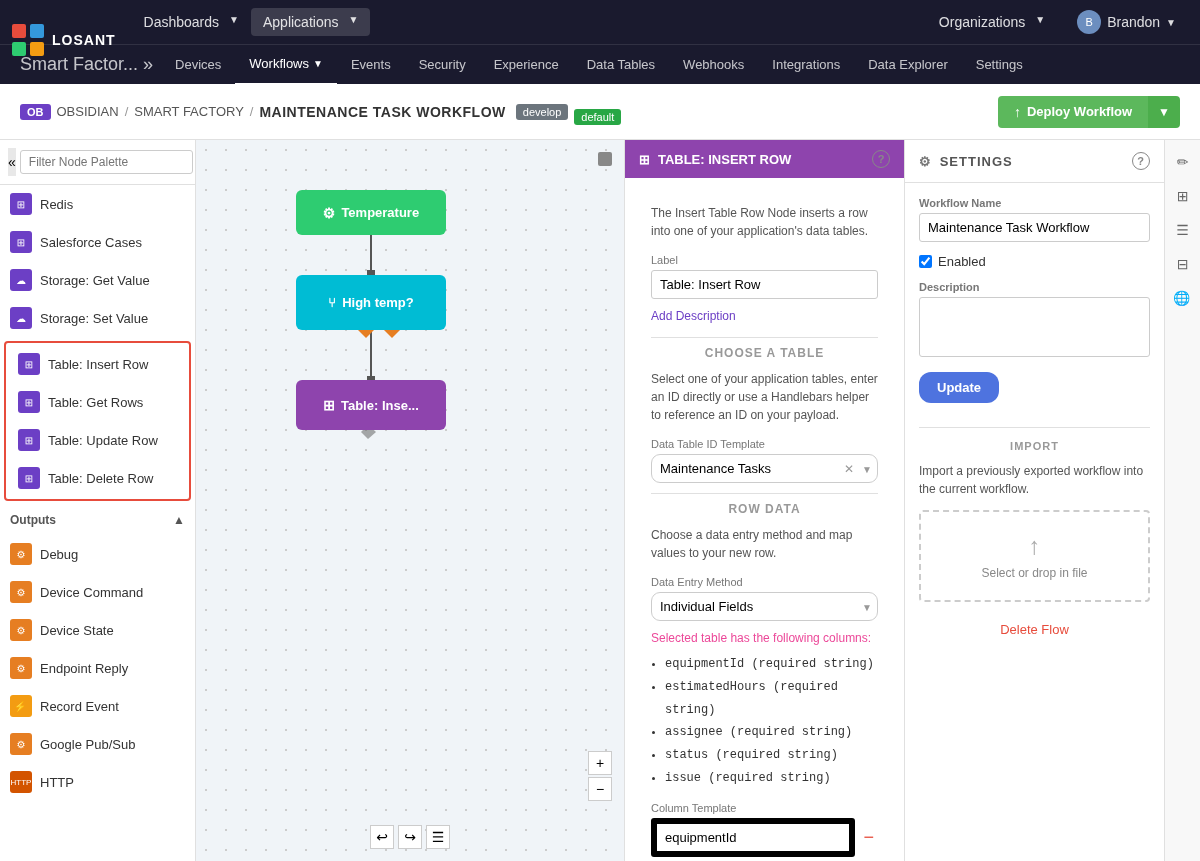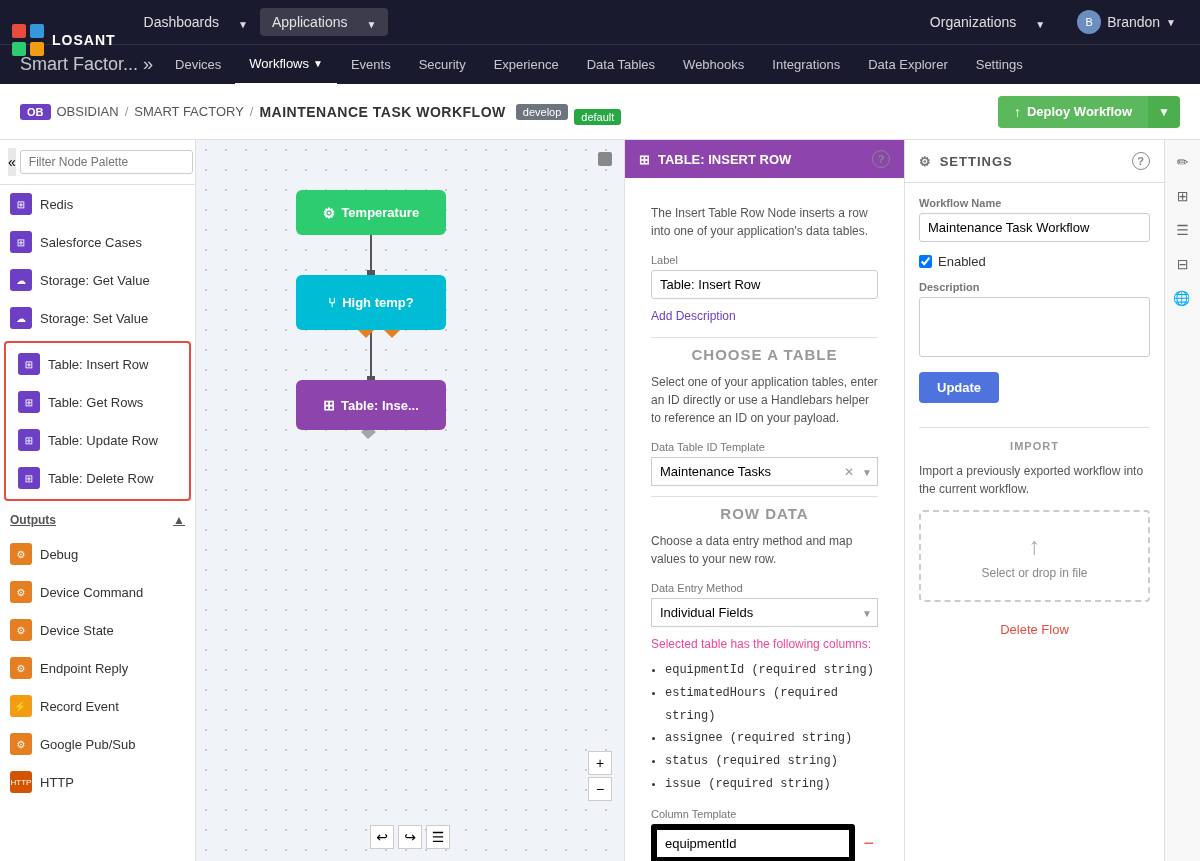--- a/index.html
+++ b/index.html
@@ -14,21 +14,21 @@
       padding: 0 12px;
       color: white;
     }
     .logo { display: flex; align-items: center; margin-right: 16px; margin-top: 36px; }
     .logo-icon { width: 32px; height: 32px; margin-right: 8px; }
     .nav-item {
       color: rgba(255,255,255,0.85);
       padding: 6px 12px;
       font-size: 14px;
       cursor: pointer;
-      display: flex; align-items: flex-end; gap: 19px;
+      display: flex; align-items: flex-start; gap: 10px;
       border-radius: 4px;
     }
     .nav-item.active { background: rgba(255,255,255,0.15); }
     .nav-right { margin-left: auto; display: flex; align-items: center; gap: 8px; }
     .nav-chevron { font-size: 10px; }
 
     
     .sub-nav {
       background: #1a1a2e;
       display: flex;
@@ -178,21 +178,20 @@
     .sidebar-icon.orange { background: #e67e22; }
     .sidebar-icon.dark-orange { background: #d35400; }
     .sidebar-icon.amber { background: #f39c12; }
     .sidebar-section-header {
       display: flex; align-items: center; justify-content: space-between;
       padding: 8px 10px;
       font-size: 12px;
       font-weight: 600;
       color: #555;
       cursor: pointer;
-      text-decoration: underline;
     }
 
     
     .canvas-area {
       flex: 1;
       background: #f0f4f8;
       position: relative;
       overflow: hidden;
       background-image: radial-gradient(#ccc 1px, transparent 1px);
       background-size: 20px 20px;
@@ -282,32 +281,32 @@
       margin-bottom: 10px;
     }
     .panel-link { color: #6c3fc5; font-size: 12px; cursor: pointer; margin-bottom: 14px; display: block; }
     .panel-section-divider {
       border: none;
       border-top: 1px solid #e0e0e0;
       margin: 8px 0;
     }
     .panel-section-title {
       text-align: center;
-      font-size: 15px;
+      font-size: 12px;
       color: #999;
       letter-spacing: 1px;
       font-weight: 600;
       margin-bottom: 10px;
       text-transform: uppercase;
     }
     .panel-select-wrap { position: relative; margin-bottom: 10px; }
     .panel-select {
       width: 100%;
       border: 1px solid #ccc;
-      border-radius: 0;
+      border-radius: 9px;
       padding: 6px 28px 6px 8px;
       font-size: 13px;
       appearance: none;
       background: white;
     }
     .select-x {
       position: absolute;
       right: 24px; top: 50%;
       transform: translateY(-50%);
       color: #999; cursor: pointer; font-size: 12px;
@@ -373,21 +372,21 @@
       height: 60px;
       resize: none;
       margin-bottom: 12px;
     }
     .checkbox-row { display: flex; align-items: center; gap: 6px; margin-bottom: 12px; font-size: 13px; }
     .update-btn {
       background: #4e73df;
       color: white;
       border: none;
       padding: 8px 18px;
-      border-radius: 4px;
+      border-radius: 12px;
       cursor: pointer;
       font-size: 13px;
       font-weight: 600;
       margin-bottom: 16px;
     }
     .settings-divider {
       border: none; border-top: 1px solid #e0e0e0;
       margin: 8px 0 12px 0;
     }
     .settings-section-title {

